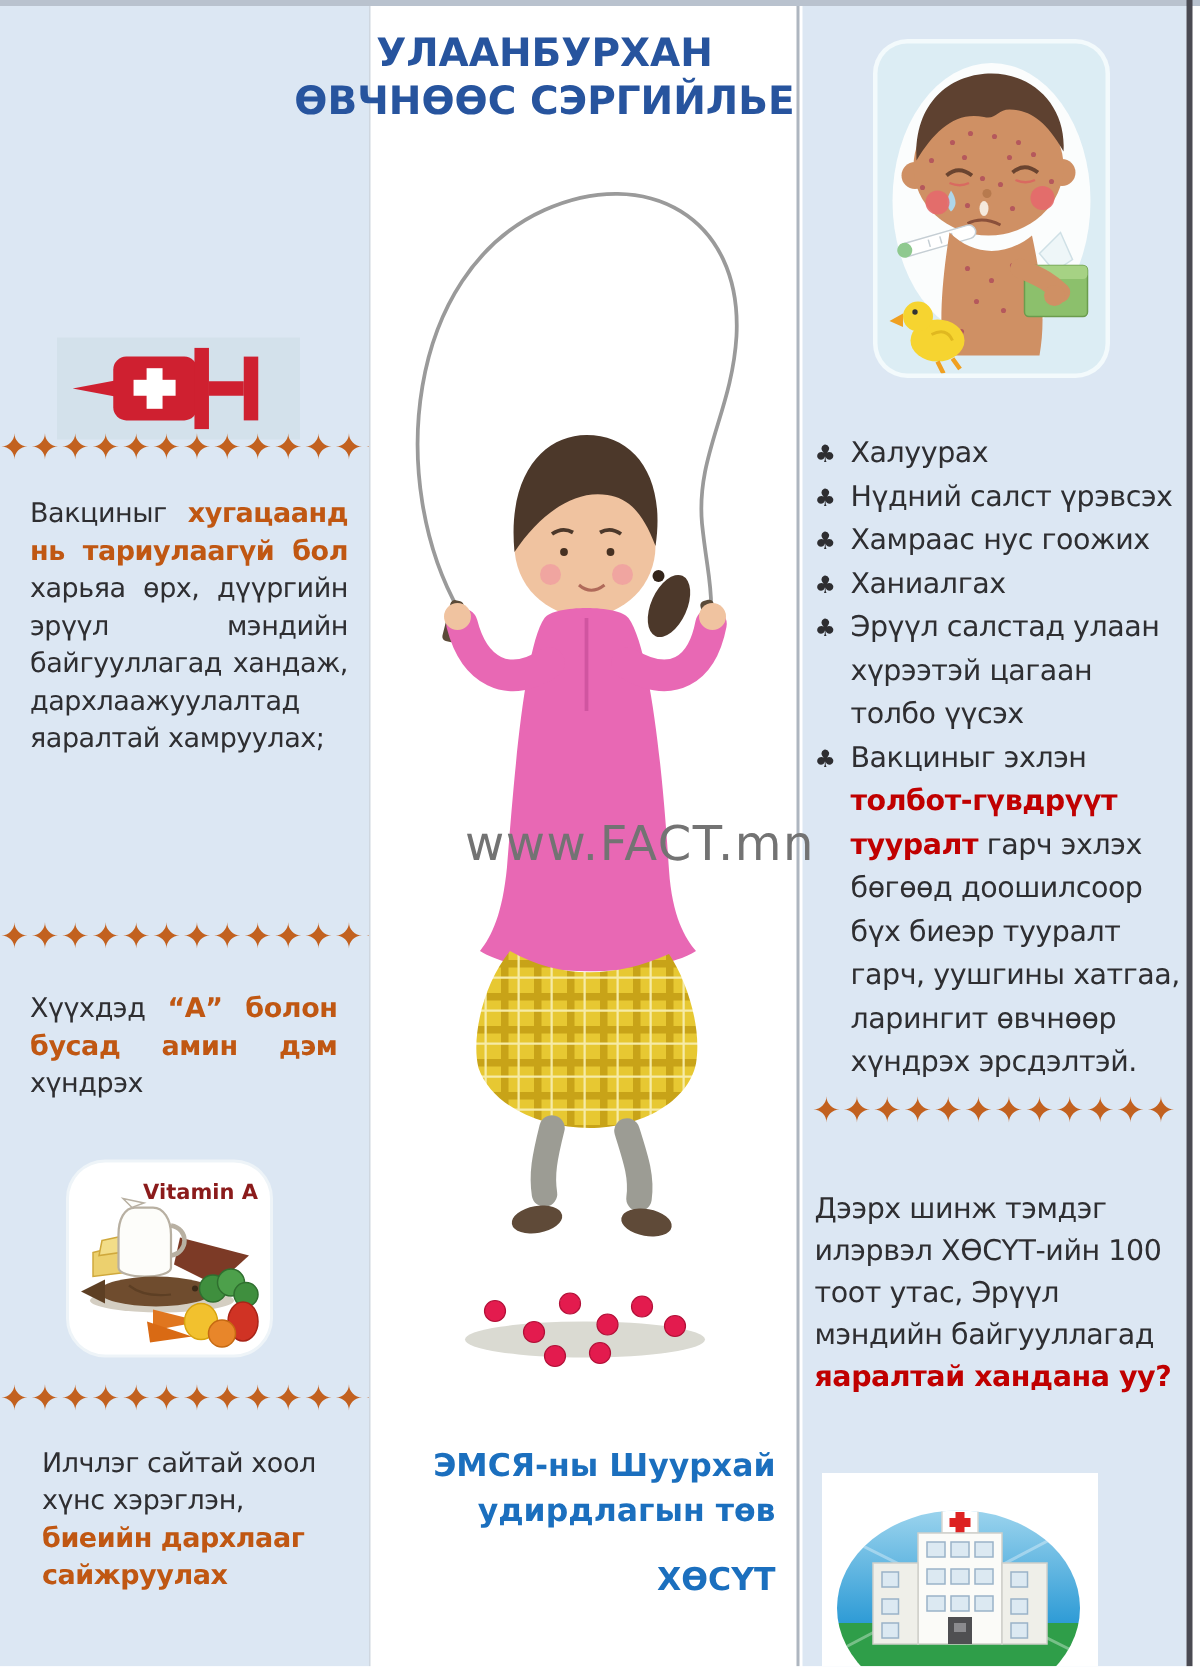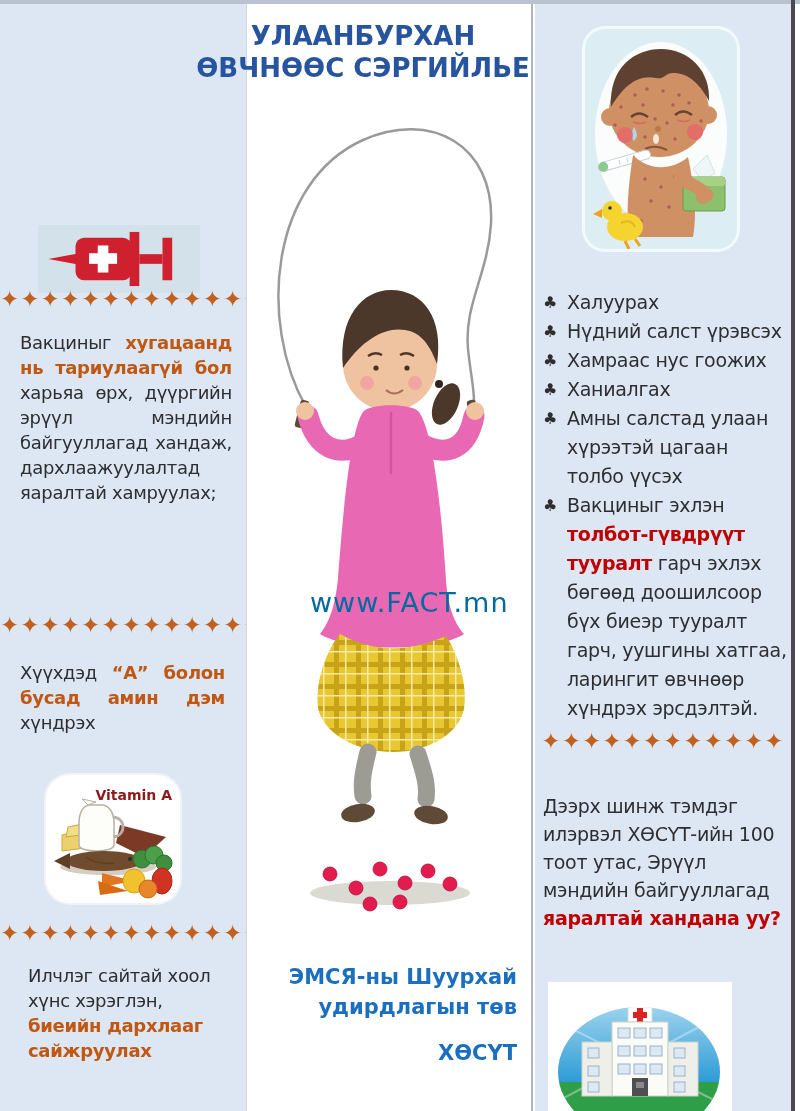--- a/index.html
+++ b/index.html
@@ -21,21 +21,21 @@
          white-space:nowrap;overflow:hidden;width:246px;}
   .stars-right{width:256px;}
   .syr-box{background:#d3e1eb;display:flex;align-items:center;justify-content:center;}
   .card{background:#fff;border-radius:24px;box-shadow:0 0 0 2px #eef4f8;}
   .vit-label{position:absolute;right:8px;top:12px;color:#8b1b1b;font-weight:bold;font-size:14px;}
   .bullets{list-style:none;margin:0;padding:0;font-size:19px;line-height:29px;letter-spacing:-0.3px;}
   .bullets li{display:flex;align-items:flex-start;}
   .bullets .b{width:24px;flex:0 0 24px;font-size:16px;}
   .advice{font-size:19px;line-height:28px;letter-spacing:-0.3px;text-align:left;}
   .footer-blue{color:#1b6fbe;font-weight:bold;font-size:21px;line-height:30px;text-align:right;}
-  .watermark{color:#0369a1;font-size:27px;letter-spacing:1px;font-weight:normal;white-space:nowrap;margin-top:44px;}
+  .watermark{color:#737373;font-size:32px;letter-spacing:1px;font-weight:normal;white-space:nowrap;}
   .baby-card{background:#dcedf4;border-radius:20px;box-shadow:0 0 0 3px #f3fafc;overflow:hidden;}
   .hosp-card{background:#fff;overflow:hidden;}
 </style>
 </head>
 <body>
 
 <div id="page">
   <div class="col-left"></div>
   <div class="col-mid"></div>
   <div class="col-right"></div>
@@ -230,21 +230,21 @@
     <li>
         <span class="b">♣</span>
         <span>Хамраас нус гоожих</span>
       </li>
     <li>
         <span class="b">♣</span>
         <span>Ханиалгах</span>
       </li>
     <li>
         <span class="b">♣</span>
-        <span>Амны салстад улаан хүрээтэй цагаан толбо үүсэх</span>
+        <span>Эрүүл салстад улаан хүрээтэй цагаан толбо үүсэх</span>
       </li>
     <li>
         <span class="b">♣</span>
         <span><span>Вакциныг эхлэн </span><span class="hl-red">толбот-гүвдрүүт тууралт</span><span> гарч эхлэх бөгөөд доошилсоор бүх биеэр тууралт гарч, уушгины хатгаа, ларингит өвчнөөр хүндрэх эрсдэлтэй.</span></span>
       </li>
   </ul>
 
   <div class="abs stars stars-right" style="left:535px;top:728px;">✦✦✦✦✦✦✦✦✦✦✦✦</div>
 
   <div class="abs advice" style="left:543px;top:792px;width:244px;">

